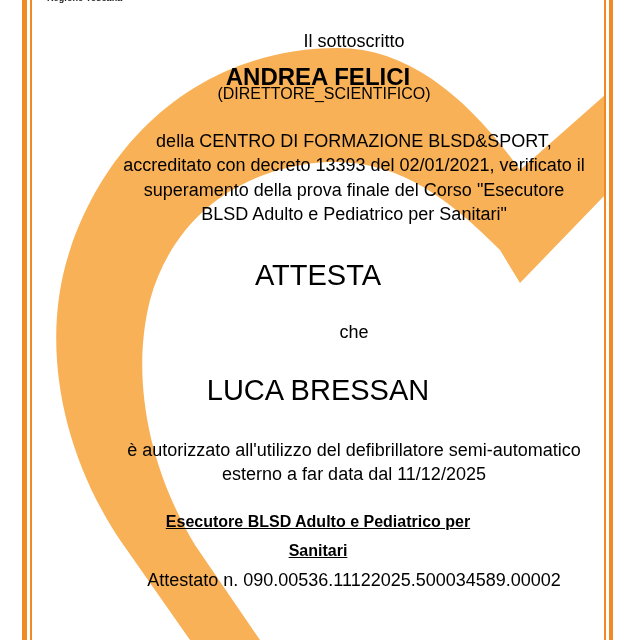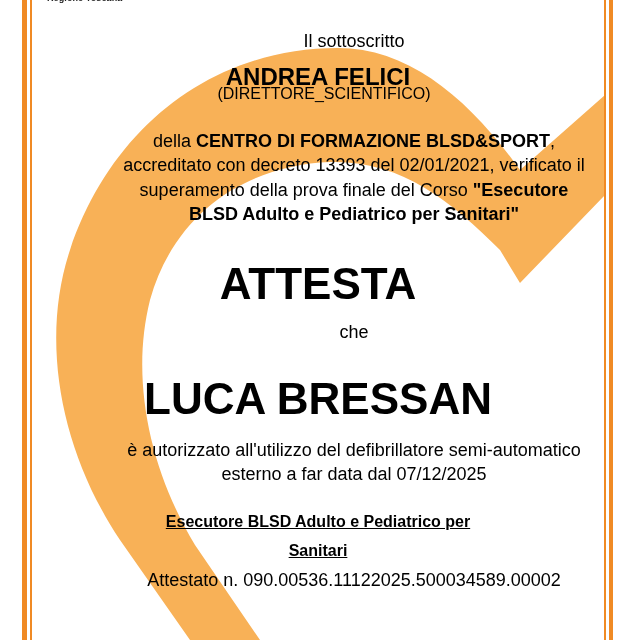--- a/index.html
+++ b/index.html
@@ -61,23 +61,23 @@
     }
     .line {
       position: absolute;
       left: 0;
       width: 572px;
       text-align: center;
       white-space: nowrap;
     }
     .f18 { font-size: 18px; line-height: 21px; margin-left: 36px; }
     .f16 { font-size: 16px; margin-left: 6px; }
-    .b { font-weight: bold; }
+    .b { font-weight: normal; }
     .name-big { font-size: 24px; font-weight: bold; margin-top: 8px; }
-    .title-big { font-size: 44px; font-weight: bold; }
+    .title-big { font-size: 29px; font-weight: normal; }
     .course { font-size: 16px; font-weight: bold; text-decoration: underline; }
   </style>
 </head>
 <body>
 
 <svg class="bg-art" viewBox="0 0 640 640" xmlns="http://www.w3.org/2000/svg">
 
   <path fill="#f8b157" d="M 338 48
            C 210 48, 110 130, 70 250
            C 40 340, 60 450, 120 540
@@ -113,18 +113,18 @@
   <div class="line f18" style="top:180px;">
     <span>superamento della prova finale del Corso </span><span class="b">"Esecutore</span>
   </div>
   <div class="line f18 b" style="top:204px;">BLSD Adulto e Pediatrico per Sanitari"</div>
 
   <div class="line title-big" style="top:259px;">ATTESTA</div>
   <div class="line f18" style="top:322px;">che</div>
   <div class="line title-big" style="top:374px;">LUCA BRESSAN</div>
 
   <div class="line f18" style="top:440px;text-align:center;">è autorizzato all'utilizzo del defibrillatore semi-automatico</div>
-  <div class="line f18" style="top:464px;">esterno a far data dal 07/12/2025</div>
+  <div class="line f18" style="top:464px;">esterno a far data dal 11/12/2025</div>
 
   <div class="line course" style="top:513px;">Esecutore BLSD Adulto e Pediatrico per</div>
   <div class="line course" style="top:542px;">Sanitari</div>
   <div class="line f18" style="top:570px;">Attestato n. 090.00536.11122025.500034589.00002</div>
 </div>
 
 </body></html>

